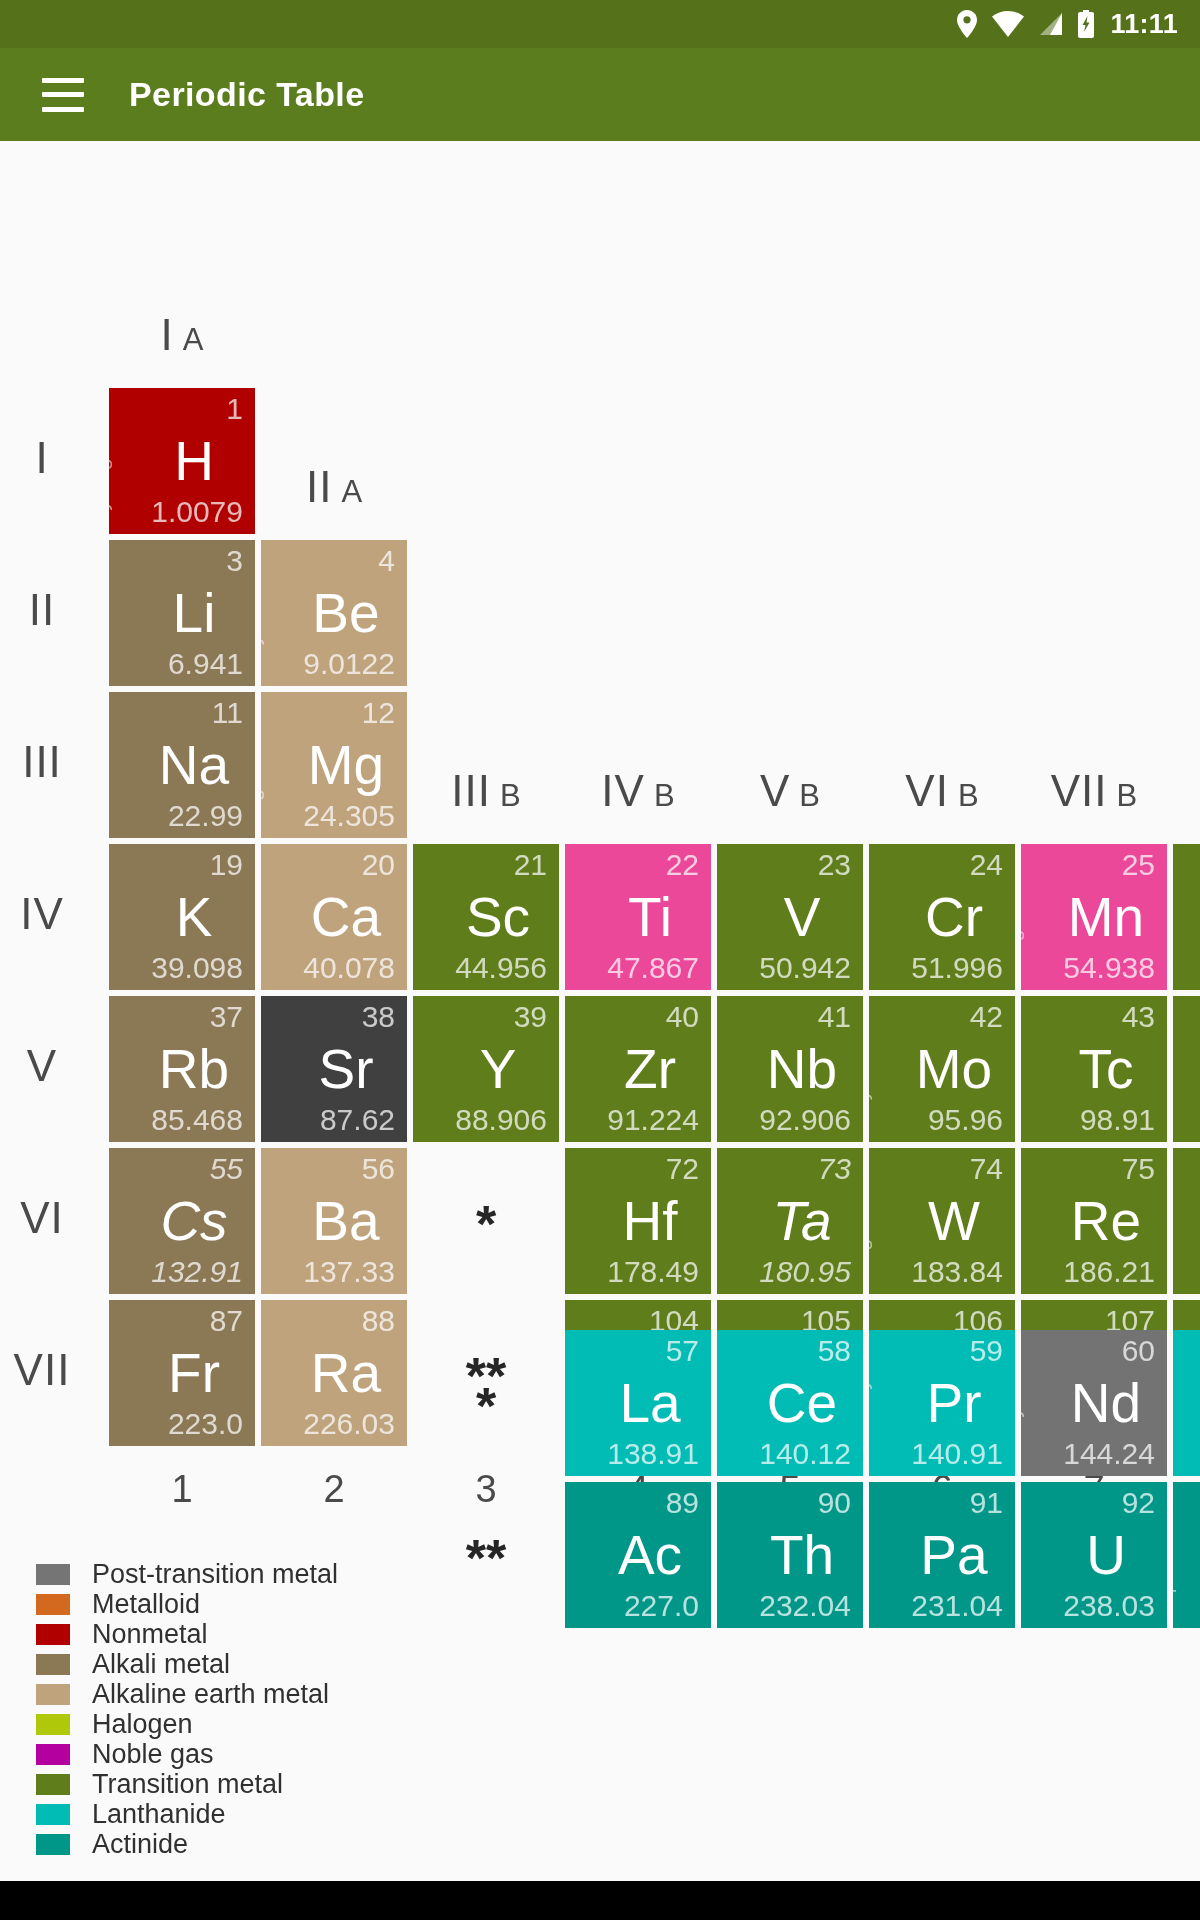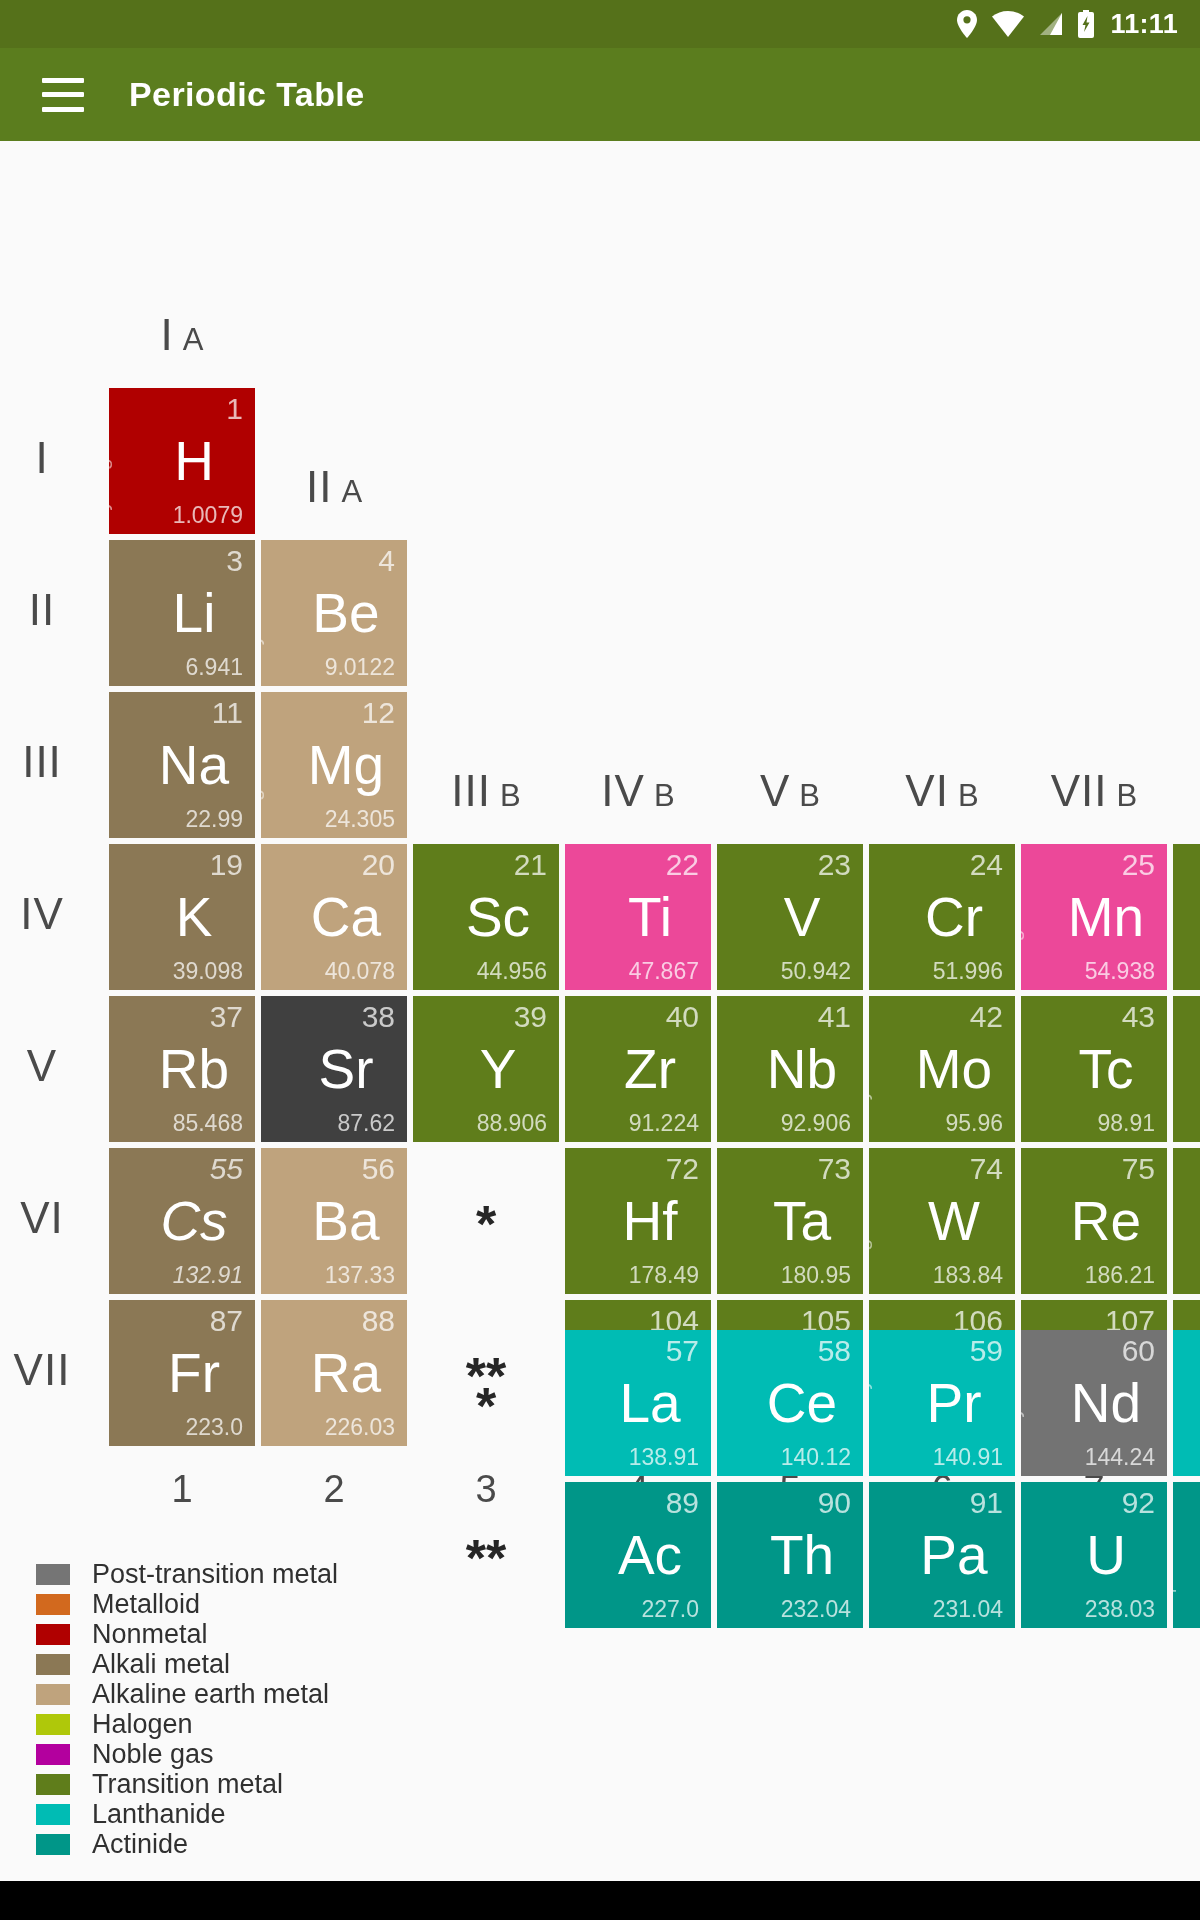--- a/index.html
+++ b/index.html
@@ -45,21 +45,21 @@
     font-size:30px; color:rgba(255,255,255,.72);
     font-weight:300; line-height:1;
   }
   .cell .sym {
     position:absolute; left:0; right:0; top:50%; transform:translateY(-50%);
     text-align:center; padding-left:24px;
     font-size:55px; color:#FFFFFF; font-weight:300; line-height:1;
   }
   .cell .mass {
     position:absolute; bottom:7px; right:12px;
-    font-size:23px; color:rgba(255,255,255,.72);
+    font-size:30px; color:rgba(255,255,255,.72);
     font-weight:300; line-height:1;
   }
   .cell .nm {
     position:absolute; left:2px; bottom:8px;
     transform-origin:left bottom; transform:rotate(-90deg);
     font-size:21px; color:rgba(255,255,255,.55);
     white-space:nowrap; font-weight:300; line-height:1;
   }
 
   
@@ -313,21 +313,21 @@
         <div class="num">56</div>
         <div class="sym">Ba</div>
         <div class="mass">137.33</div>
       </div>
       <div class="cell" style="left: 565px; top: 1007px; background: rgb(95, 125, 27);">
         <div class="nm">Hafnium</div>
         <div class="num">72</div>
         <div class="sym">Hf</div>
         <div class="mass">178.49</div>
       </div>
-      <div class="cell" style="left: 717px; top: 1007px; background: rgb(95, 125, 27);">
+      <div class="cell" style="left: 717px; top: 1007px; background: rgb(95, 125, 27); font-style: italic;">
         <div class="nm">Tantalum</div>
         <div class="num">73</div>
         <div class="sym">Ta</div>
         <div class="mass">180.95</div>
       </div>
       <div class="cell" style="left: 869px; top: 1007px; background: rgb(95, 125, 27);">
         <div class="nm">Tungsten</div>
         <div class="num">74</div>
         <div class="sym">W</div>
         <div class="mass">183.84</div>

